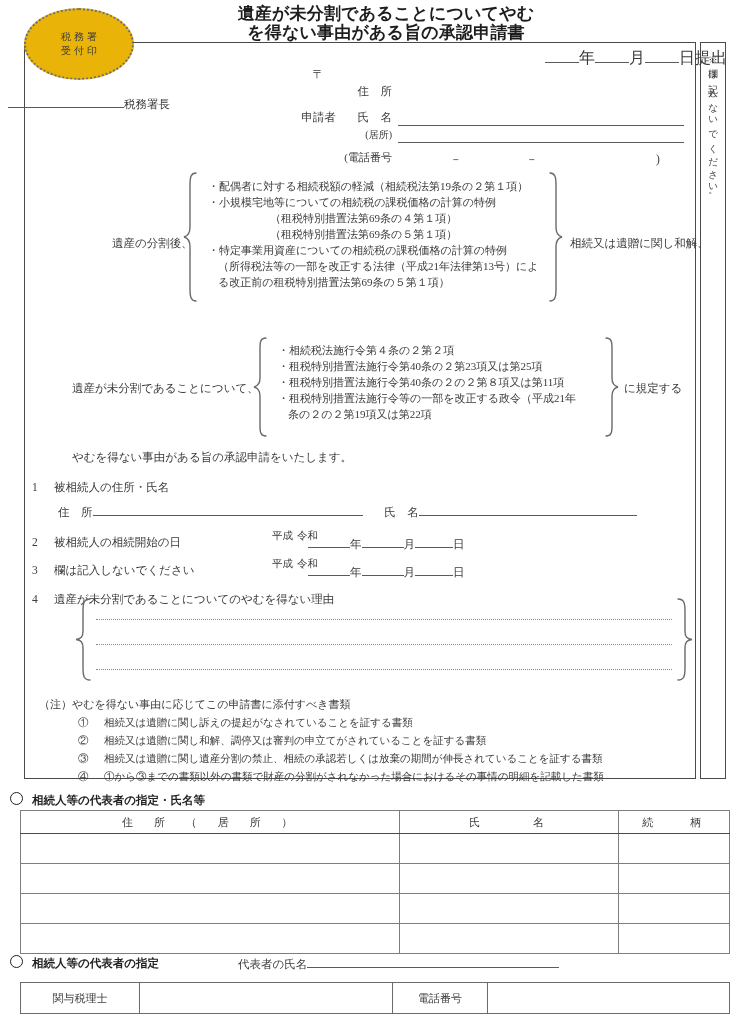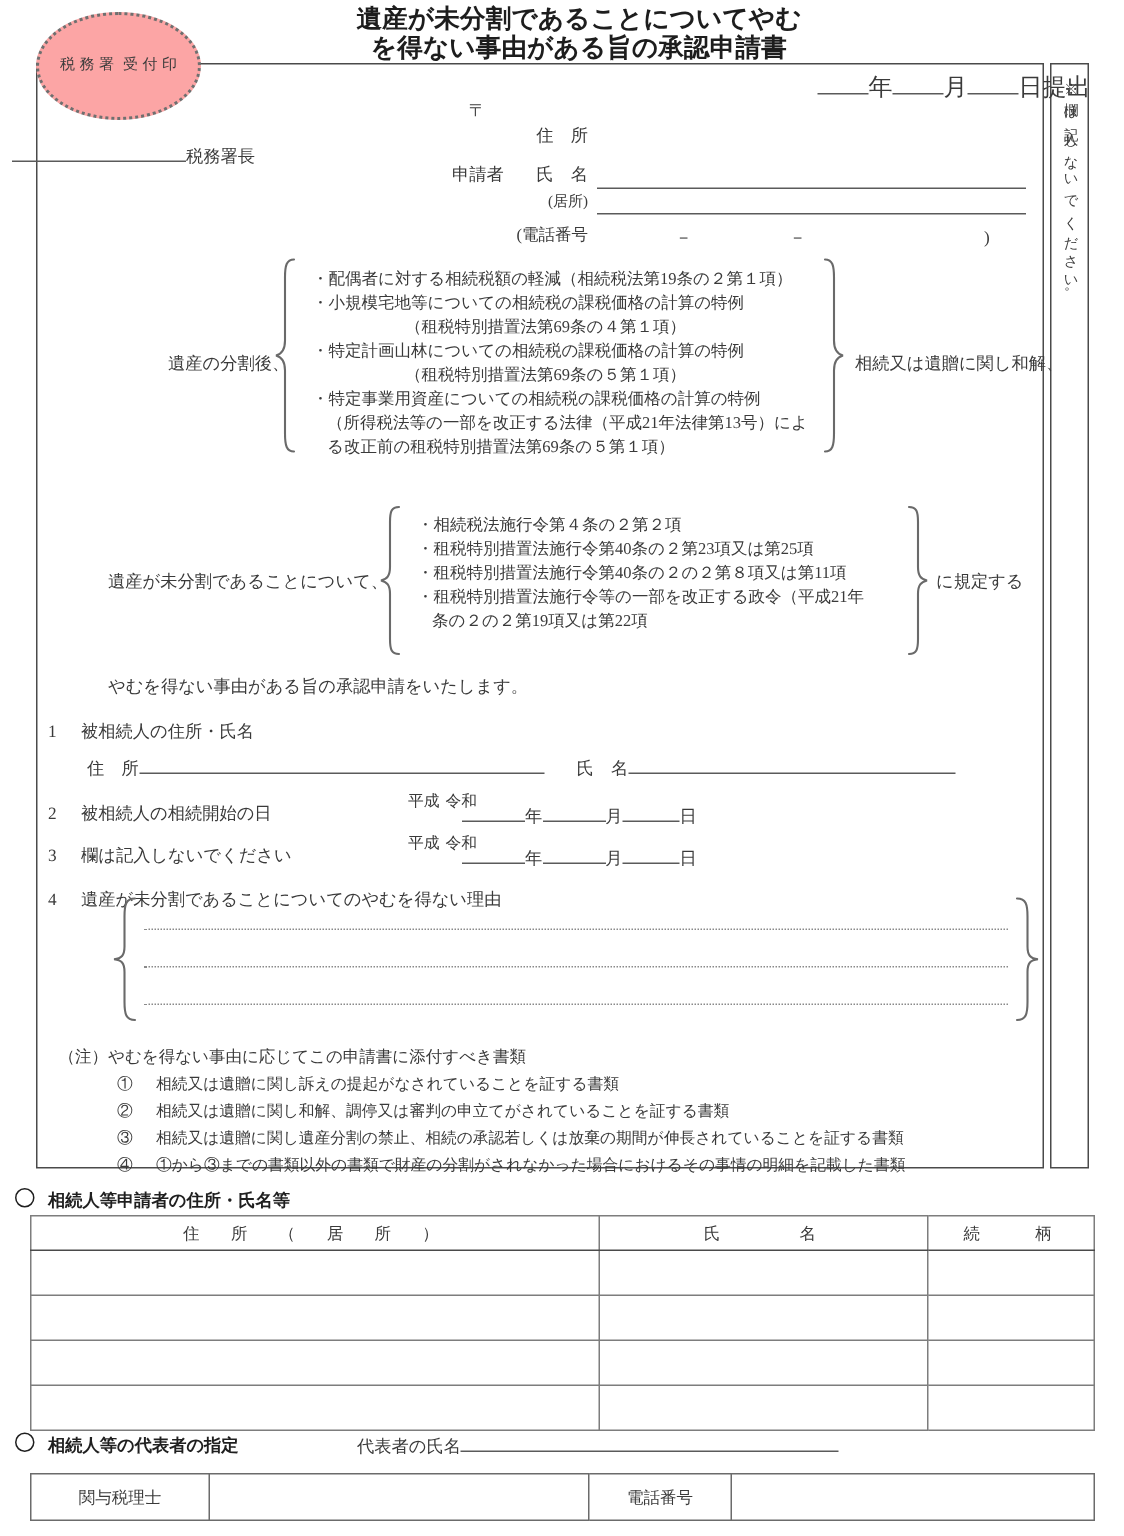--- a/index.html
+++ b/index.html
@@ -46,24 +46,24 @@
 
   
   .stamp {
     position: absolute;
     left: 24px;
     top: 8px;
     width: 106px;
     height: 68px;
     border: 2px dotted #6f6f6f;
     border-radius: 50%;
-    background: #fca5a5;
+    background: #eab308;
     z-index: 6;
     display: flex;
-    flex-direction: row;
+    flex-direction: column;
     align-items: center;
     justify-content: center;
     font-size: 10px;
     line-height: 14px;
     color: #3c3c3c;
   }
   .stamp span { letter-spacing: .3em; text-indent: .3em; }
 
   
   .outer-box {
@@ -298,21 +298,20 @@
   <div class="abs" style="left:182px; top:171px;">
     <svg width="16" height="132" viewBox="0 0 16 132" aria-hidden="true">
       <path d="M14 2 C9 2 8 6 8 14 L8 56 C8 62 6 65 2 66 C6 67 8 70 8 76 L8 118 C8 126 9 130 14 130" fill="none" stroke="#6a6a6a" stroke-width="1.4" stroke-linecap="round"></path>
     </svg>
   </div>
 
   <div class="abs" style="left:198px; top:178px; width:360px;">
     <div class="list-item indent3">・配偶者に対する相続税額の軽減（相続税法第19条の２第１項）</div>
     <div class="list-item indent3">・小規模宅地等についての相続税の課税価格の計算の特例</div>
     <div class="list-item indent1">（租税特別措置法第69条の４第１項）</div>
-    <div class="list-item indent3">・特定計画山林についての相続税の課税価格の計算の特例</div>
     <div class="list-item indent1">（租税特別措置法第69条の５第１項）</div>
     <div class="list-item indent3">・特定事業用資産についての相続税の課税価格の計算の特例</div>
     <div class="list-item indent2">（所得税法等の一部を改正する法律（平成21年法律第13号）によ</div>
     <div class="list-item indent2">る改正前の租税特別措置法第69条の５第１項）</div>
   </div>
 
   <div class="abs" style="left:548px; top:171px;">
     <svg width="16" height="132" viewBox="0 0 16 132" aria-hidden="true">
       <path d="M2 2 C7 2 8 6 8 14 L8 56 C8 62 10 65 14 66 C10 67 8 70 8 76 L8 118 C8 126 7 130 2 130" fill="none" stroke="#6a6a6a" stroke-width="1.4" stroke-linecap="round"></path>
     </svg>
@@ -411,21 +410,21 @@
     <span class="circ">②</span><span>相続又は遺贈に関し和解、調停又は審判の申立てがされていることを証する書類</span>
   </div>
   <div class="note-item" style="left:78px; top:752px;">
     <span class="circ">③</span><span>相続又は遺贈に関し遺産分割の禁止、相続の承認若しくは放棄の期間が伸長されていることを証する書類</span>
   </div>
   <div class="note-item" style="left:78px; top:770px;">
     <span class="circ">④</span><span>①から③までの書類以外の書類で財産の分割がされなかった場合におけるその事情の明細を記載した書類</span>
   </div>
 
   <div class="sec-head" style="left:10px; top:792px;">
-    <span class="bullet"></span><span>相続人等申請者の住所・氏名等</span>
+    <span class="bullet"></span><span>相続人等の代表者の指定・氏名等</span>
   </div>
 
   <table class="grid thick" style="left:20px; top:810px; width:710px;">
     <tbody>
       <tr>
         <td class="th-cell sp" style="width:380px">住　所　（　居　所　）</td>
         <td class="th-cell sp" style="width:220px">氏　　　名</td>
         <td class="th-cell sp" style="width:110px">続　　柄</td>
       </tr>
       <tr>

